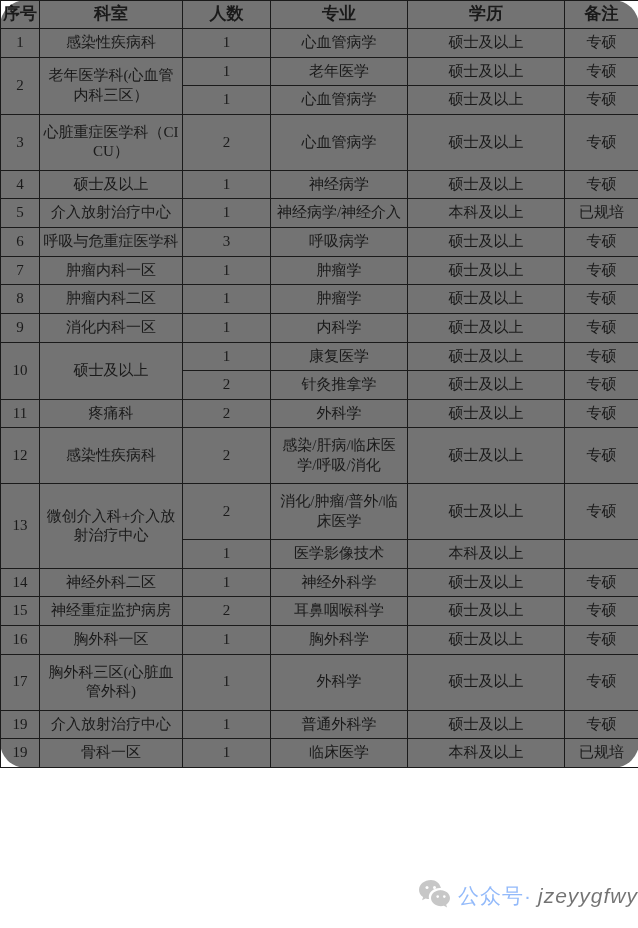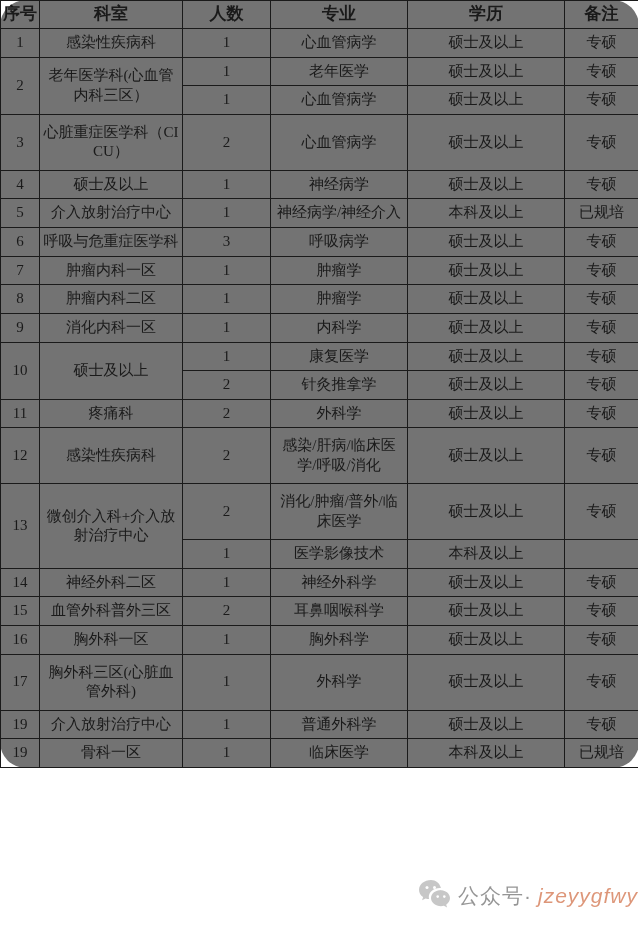--- a/index.html
+++ b/index.html
@@ -53,27 +53,27 @@
     align-items: center;
     gap: 6px;
     pointer-events: none;
     opacity: 0.55;
     z-index: 5;
     white-space: nowrap;
   }
   .wm-icon { flex: 0 0 auto; display: inline-block; }
   .wm-prefix {
     font-size: 21px;
-    color: #404040;
+    color: #3b82f6;
     font-family: "Liberation Sans", "DejaVu Sans", sans-serif;
     letter-spacing: 1px;
   }
   .wm-handle {
     font-size: 21px;
-    color: #c2410c;
+    color: #000000;
     font-family: "Liberation Sans", "DejaVu Sans", sans-serif;
     font-style: italic;
     letter-spacing: 1px;
   }
 </style>
 </head>
 <body>
 
 <div id="page">
 
@@ -237,21 +237,21 @@
         <td>14</td>
         <td>神经外科二区</td>
         <td>1</td>
         <td>神经外科学</td>
         <td>硕士及以上</td>
         <td>专硕</td>
       </tr>
 
       <tr>
         <td>15</td>
-        <td>血管外科普外三区</td>
+        <td>神经重症监护病房</td>
         <td>2</td>
         <td>耳鼻咽喉科学</td>
         <td>硕士及以上</td>
         <td>专硕</td>
       </tr>
 
       <tr>
         <td>16</td>
         <td>胸外科一区</td>
         <td>1</td>

